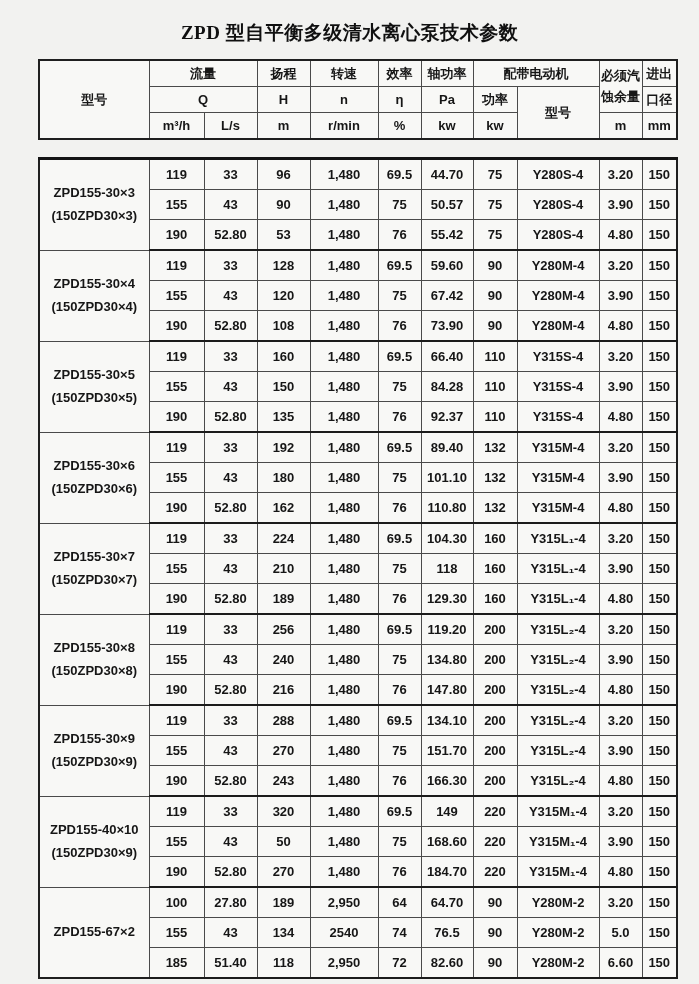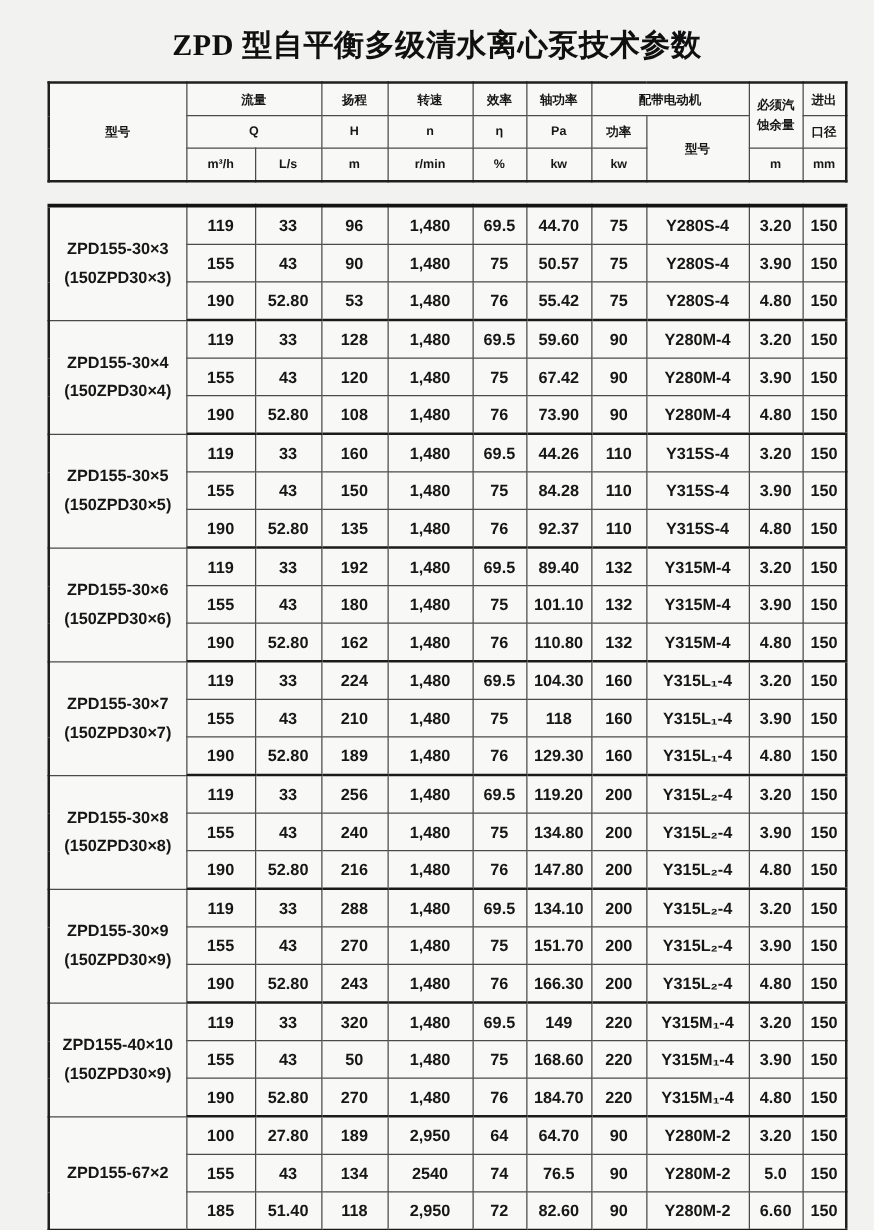--- a/index.html
+++ b/index.html
@@ -5,21 +5,21 @@
   html,body{margin:0;padding:0;}
   body{
     width:699px;height:984px;
     background:#f2f2f0;
     font-family:"Liberation Sans","DejaVu Sans",sans-serif;
   }
   .title{
     text-align:center;
     padding-top:20px;
     font-family:"Liberation Serif","DejaVu Serif",serif;
-    font-size:24px;
+    font-size:19px;
     font-weight:bold;
     color:#101010;
     letter-spacing:0.5px;
   }
   table{
     border-collapse:collapse;
     table-layout:fixed;
     margin-left:38px;
     width:638px;
     background:#f8f8f6;
@@ -28,21 +28,21 @@
   .t-body{margin-top:17px;border:2px solid #1f1f1f;border-top:3px solid #141414;}
   th,td{
     border:1px solid #4a4a4a;
     text-align:center;
     vertical-align:middle;
     padding:0;
     color:#161616;
     font-weight:bold;
     overflow:hidden;
   }
-  .t-head th{font-size:10px;height:25px;}
+  .t-head th{font-size:13px;height:25px;}
   .t-body td{font-size:13px;height:29px;}
   .model-cell{font-size:12.5px;line-height:1.75;}
   .two-line div{line-height:1.55;font-family:Liberation Serif, serif;}
   .group-end td{border-bottom:2px solid #1b1b1b;}
 </style>
 </head>
 <body>
 
 <div class="title">ZPD 型自平衡多级清水离心泵技术参数</div>
 
@@ -197,21 +197,21 @@
       <tr>
         <td rowspan="3" class="model-cell">
           <div>ZPD155-30×5</div>
           <div>(150ZPD30×5)</div>
         </td>
         <td>119</td>
         <td>33</td>
         <td>160</td>
         <td>1,480</td>
         <td>69.5</td>
-        <td>44.26</td>
+        <td>66.40</td>
         <td>110</td>
         <td>Y315S-4</td>
         <td>3.20</td>
         <td>150</td>
       </tr>
       <tr>
         <td>155</td>
         <td>43</td>
         <td>150</td>
         <td>1,480</td>

